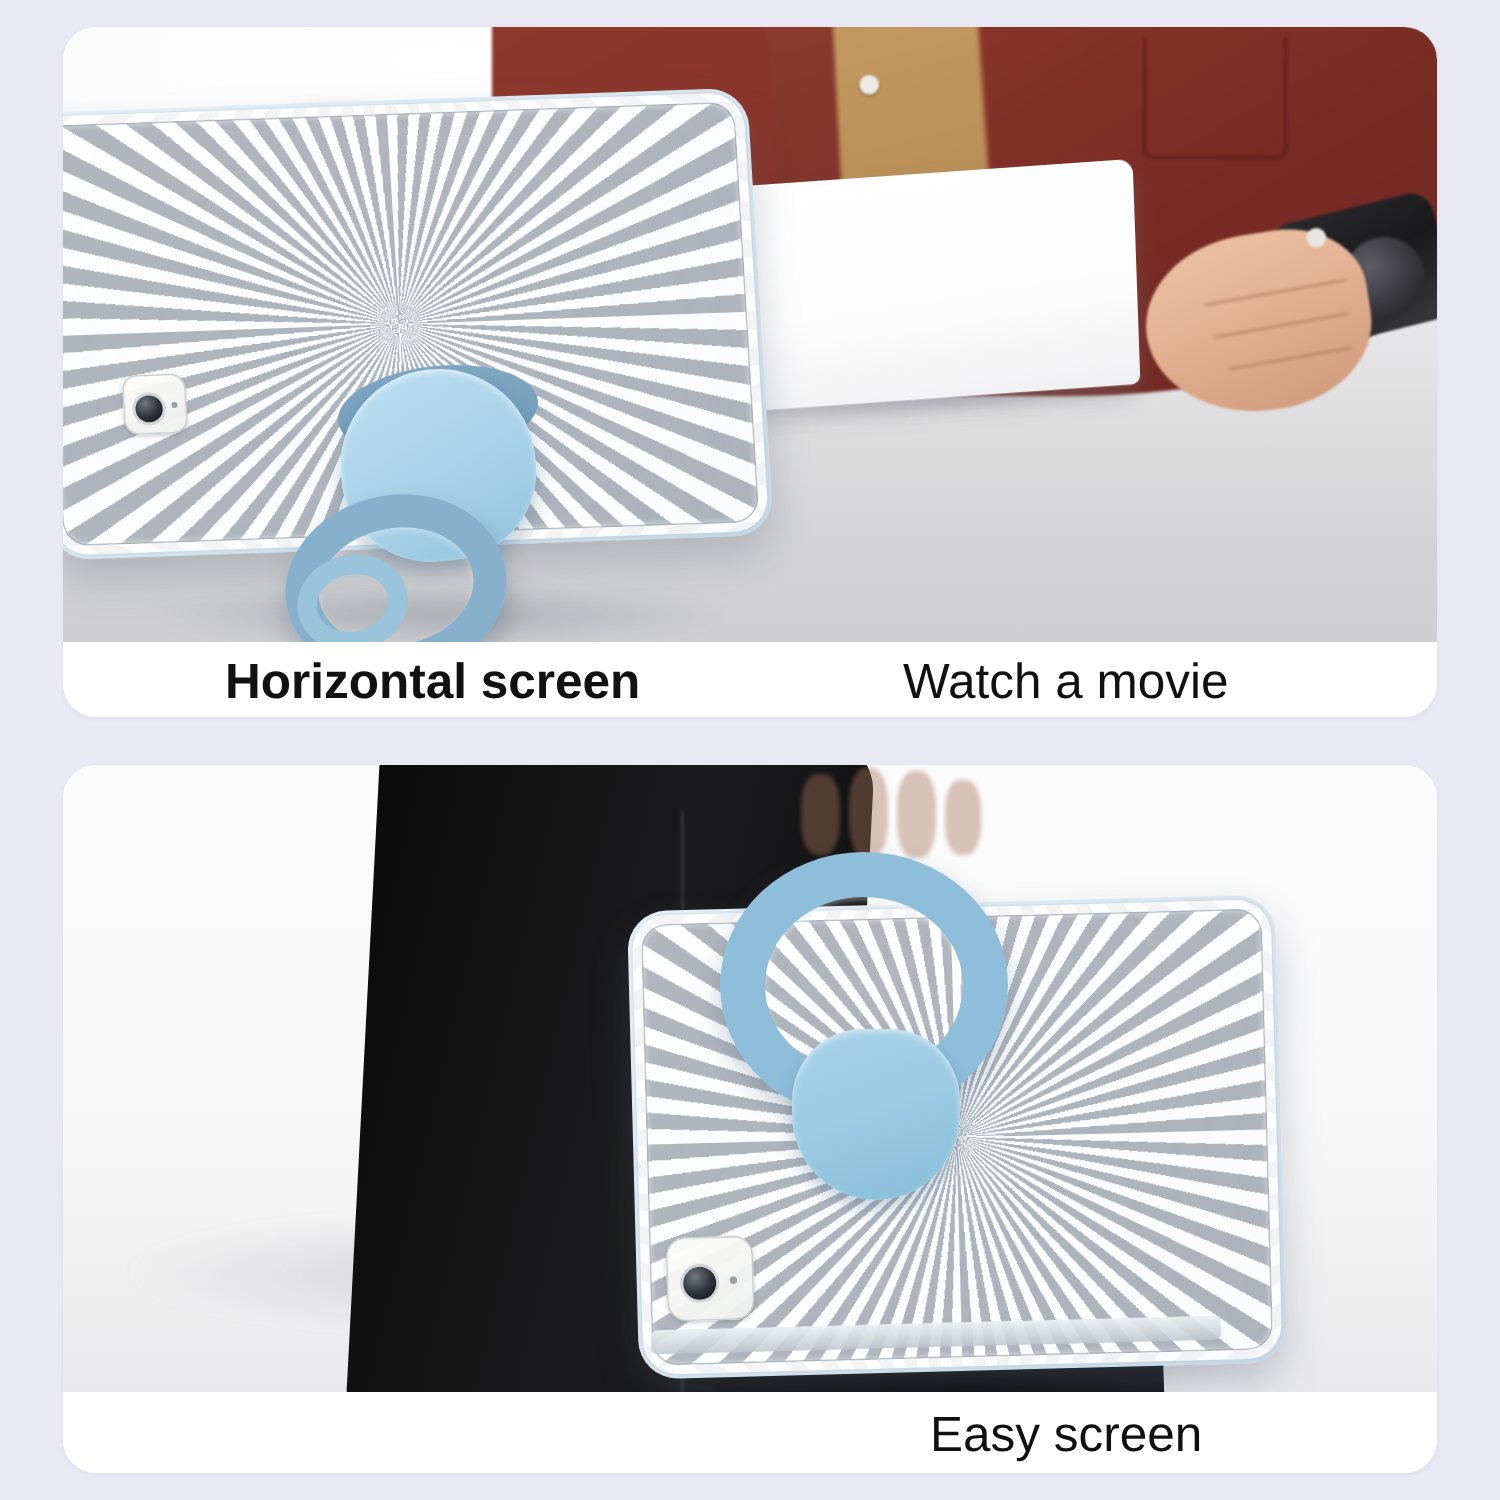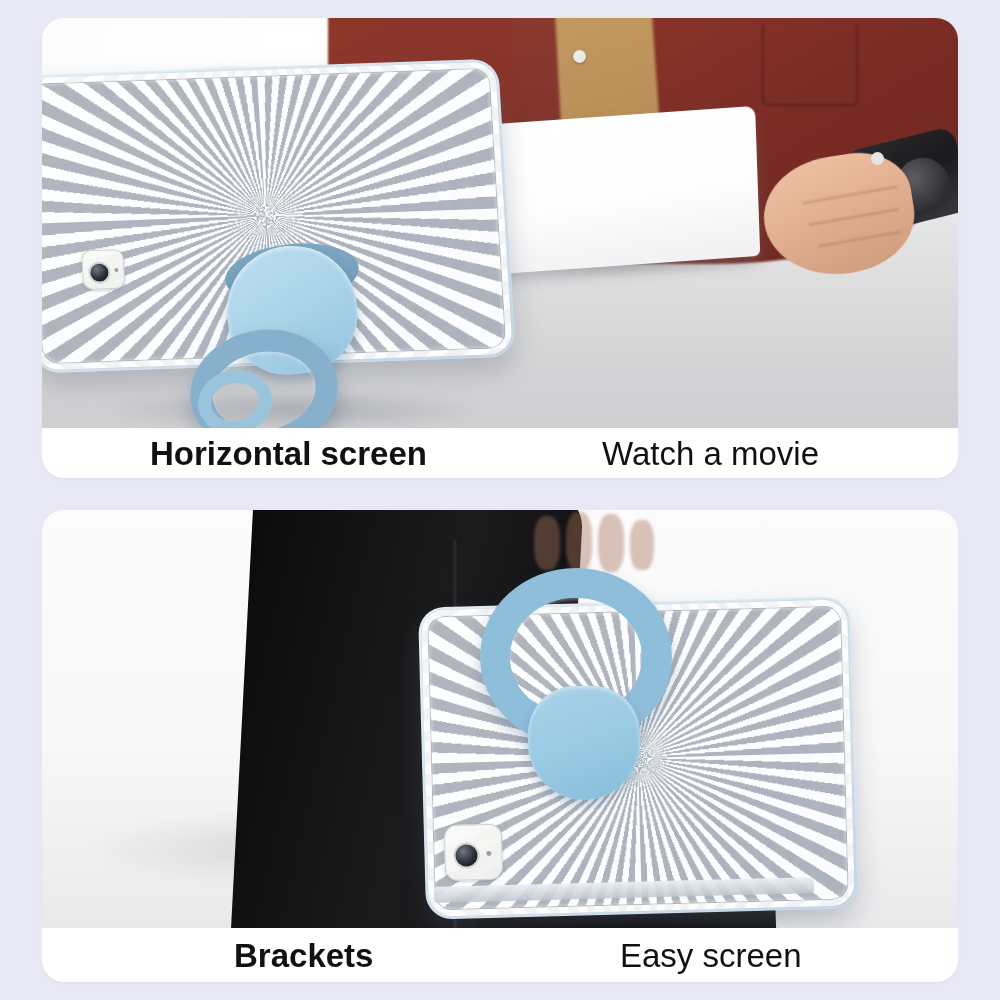--- a/index.html
+++ b/index.html
@@ -466,18 +466,17 @@
         <div class="cam-lens"></div>
         <div class="cam-dot"></div>
       </div>
 
       <div class="kick-edge"></div>
       <div id="ring-stand-bottom"></div>
       <div id="ring-pad-bottom"></div>
     </div>
 
     <div class="caption-bar">
-      <span class="caption bold cap-a" style="left:192px;">Brackets</span>
       <span class="caption reg cap-b" style="left:578px;">Easy screen</span>
     </div>
   </div>
 
 </div>
 
 </body></html>

